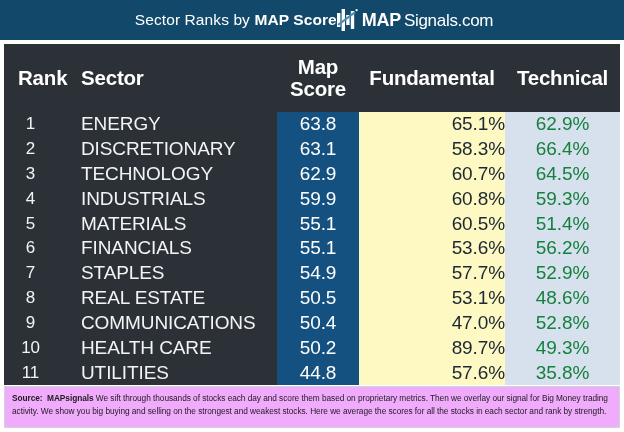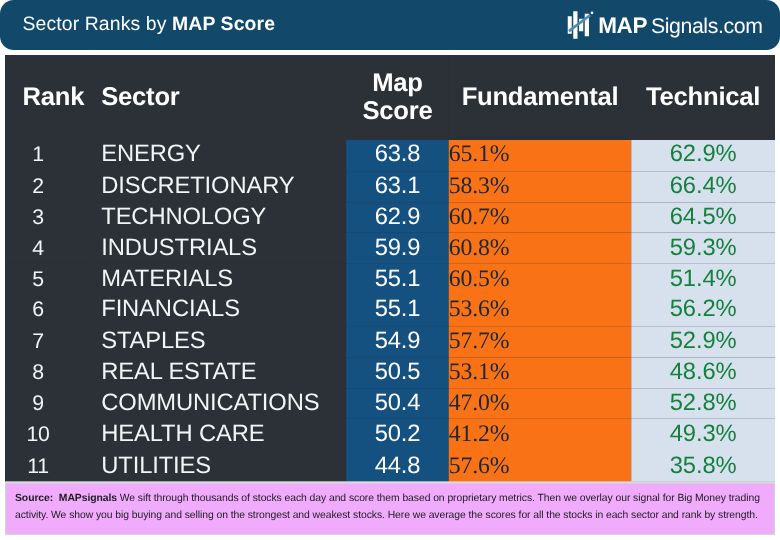--- a/index.html
+++ b/index.html
@@ -24,24 +24,23 @@
 
   
   .titlebar {
     position: absolute;
     left: 0; top: 0;
     width: 624px;
     height: 40px;
     background: #12496b;
     display: flex;
     align-items: center;
-    justify-content: space-between;
+    justify-content: center;
     padding: 0 14px 0 18px;
     box-sizing: border-box;
-    border-radius: 11px;
   }
   .title-text {
     color: #ffffff;
     font-size: 15.5px;
     letter-spacing: 0.1px;
     white-space: nowrap;
   }
   .title-text .strong { font-weight: bold; }
 
   .logo {
@@ -131,24 +130,23 @@
     color: #f2f4f5;
     text-align: left;
     padding-left: 6px;
   }
   td.d-map {
     background: #145181;
     color: #ffffff;
     text-align: center;
   }
   td.d-fund {
-    background: #f97316;
+    background: #fef9c3;
     color: #1b2733;
-    text-align: left;
-    font-family: Liberation Serif, serif;
+    text-align: right;
   }
   td.d-tech {
     background: #d7e1ee;
     color: #15803d;
     text-align: center;
   }
 
   
   .footer {
     position: absolute;
@@ -277,21 +275,21 @@
           <td class="d-rank">9</td>
           <td class="d-sect">COMMUNICATIONS</td>
           <td class="d-map">50.4</td>
           <td class="d-fund">47.0%</td>
           <td class="d-tech">52.8%</td>
         </tr>
         <tr>
           <td class="d-rank">10</td>
           <td class="d-sect">HEALTH CARE</td>
           <td class="d-map">50.2</td>
-          <td class="d-fund">41.2%</td>
+          <td class="d-fund">89.7%</td>
           <td class="d-tech">49.3%</td>
         </tr>
         <tr>
           <td class="d-rank">11</td>
           <td class="d-sect">UTILITIES</td>
           <td class="d-map">44.8</td>
           <td class="d-fund">57.6%</td>
           <td class="d-tech">35.8%</td>
         </tr>
       </tbody>

